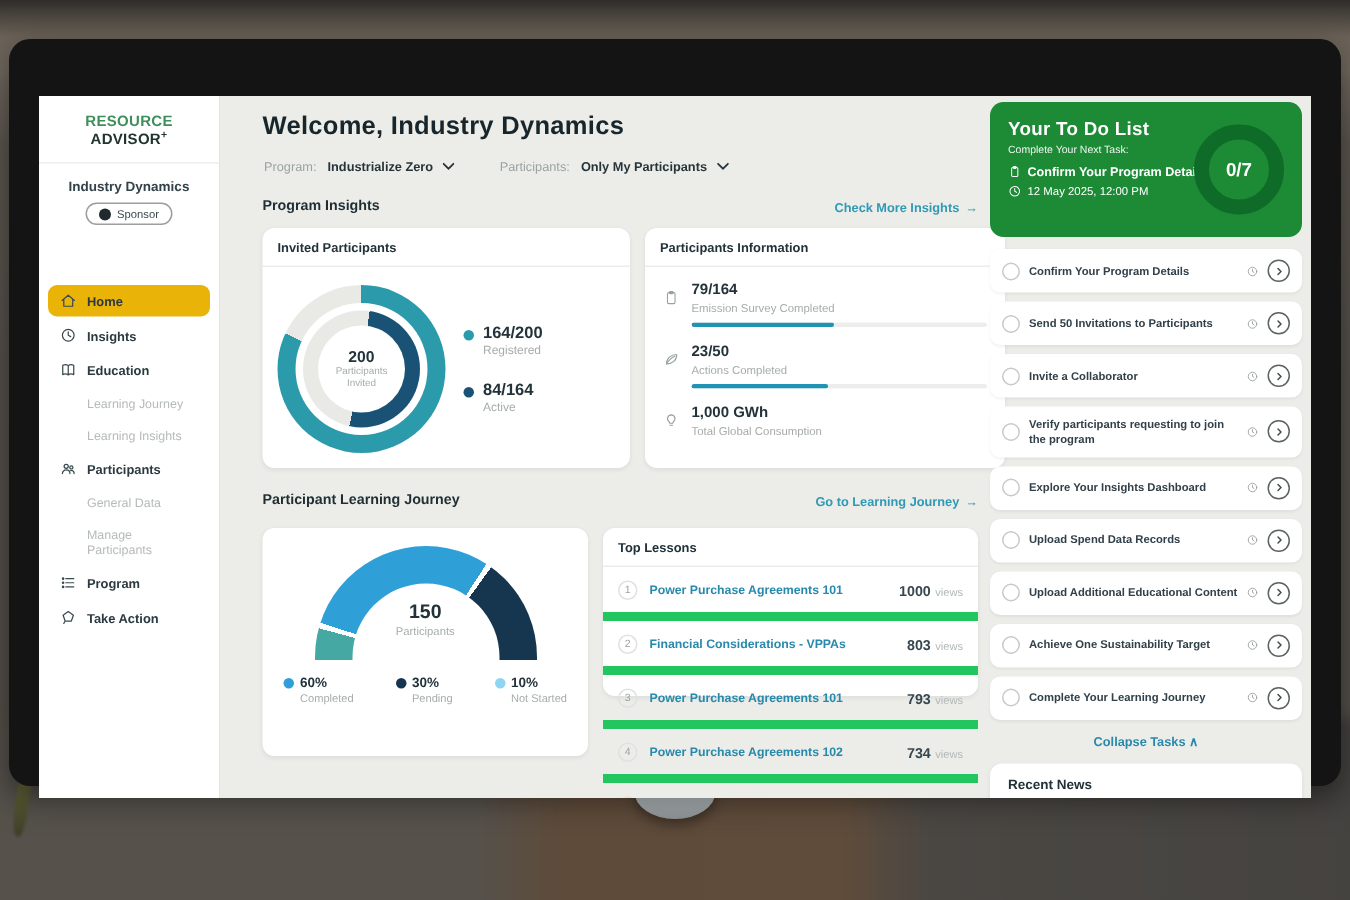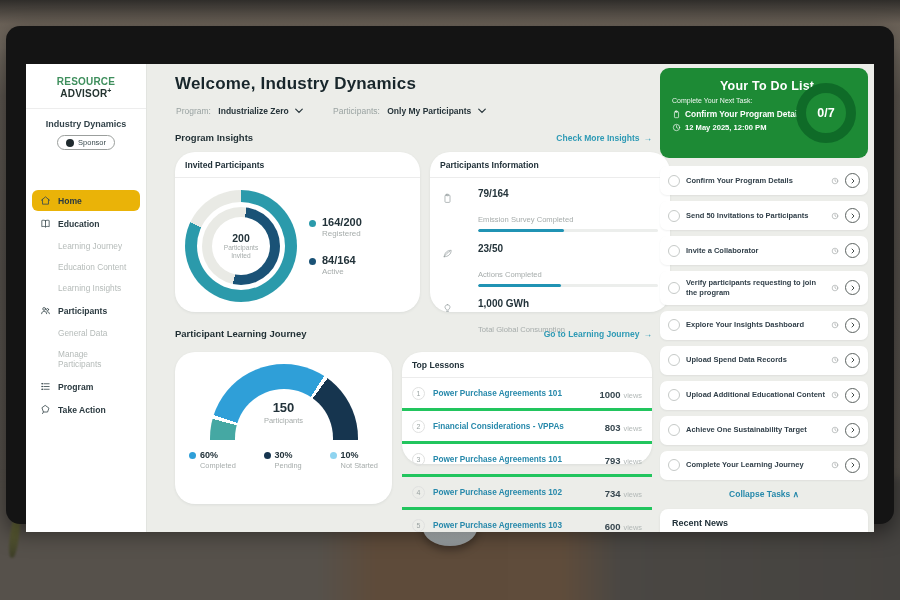--- a/index.html
+++ b/index.html
@@ -43,21 +43,21 @@
   .content { position:absolute; left:122px; top:0; width:512px; height:100%; }
   .welcome { position:absolute; left:27px; top:10px; font-size:17px; font-weight:800; color:#18262b; letter-spacing:.2px; }
   .filters { position:absolute; left:28px; top:42px; display:flex; gap:30px; align-items:center; font-size:8.5px; }
   .filters .lab { color:#9aa3a2; margin-right:5px; }
   .filters .val { font-weight:700; color:#26343a; }
   .chev { width:8px; height:6px; margin-left:4px; }
   .chev path { stroke:#26343a; stroke-width:1.6; fill:none; stroke-linecap:round; }
   .sec-row { position:absolute; left:27px; width:477px; display:flex; justify-content:space-between; align-items:center; }
   .sec-title { font-size:9.5px; font-weight:800; color:#1f2e33; }
   .sec-link { font-size:8.5px; font-weight:700; color:#2e9ab5; display:flex; align-items:center; gap:4px; cursor:pointer; }
-  .card { position:absolute; background:#fff; border-radius:20px; box-shadow:0 1px 3px rgba(40,50,50,.08); }
+  .card { position:absolute; background:#fff; border-radius:8px; box-shadow:0 1px 3px rgba(40,50,50,.08); }
   .card-title { padding:8px 10px 7px; font-size:8.6px; font-weight:800; color:#22323a; border-bottom:1px solid #ececec; }
 
   
   .inv-body { display:flex; align-items:center; padding:12px 10px; gap:12px; }
   .donut { position:relative; width:112px; height:112px; border-radius:50%; flex:none;
     background:conic-gradient(#2b9aab 0deg 295deg,#e9eae5 295deg 360deg); }
   .donut-white { position:absolute; inset:12px; border-radius:50%; background:#fff; }
   .donut-inner { position:absolute; inset:17px; border-radius:50%;
     background:conic-gradient(from 8deg,#1a5276 0deg 184deg,#e9eae5 184deg 352deg); }
   .donut-hole { position:absolute; inset:27px; border-radius:50%; background:#fff;
@@ -66,59 +66,59 @@
   .donut-lab { font-size:6.6px; color:#a6acab; line-height:1.25; }
   .legend-col { display:flex; flex-direction:column; gap:16px; }
   .leg-item { display:flex; align-items:flex-start; gap:6px; }
   .leg-dot { width:7px; height:7px; border-radius:50%; margin-top:4px; flex:none; }
   .leg-dot.teal { background:#2b9aab; } .leg-dot.navy { background:#1a5276; }
   .leg-val { font-size:11px; font-weight:800; color:#23333a; }
   .leg-lab { font-size:8px; color:#a6acab; margin-top:1px; }
 
   
   .info-body { padding:10px 12px; display:flex; flex-direction:column; gap:11px; }
-  .info-row { display:flex; gap:25px;justify-content:flex-end; }
+  .info-row { display:flex; gap:8px;justify-content:flex-end; }
   .info-row svg { width:11px; height:11px; stroke:#98a0a2; fill:none; stroke-width:1.6; stroke-linecap:round; stroke-linejoin:round; flex:none; margin-top:5px; }
   .info-main { flex:1; }
   .info-val { font-size:10px; font-weight:800; color:#23333a; }
-  .info-lab { font-size:7.6px; color:#a6acab; margin-top:16px; }
+  .info-lab { font-size:7.6px; color:#a6acab; margin-top:2px; }
   .pbar { margin-top:5px; height:3px; border-radius:2px; background:#eceeec; overflow:hidden; }
   .pfill { height:100%; border-radius:2px; background:#2093b4; }
 
   
   .gauge-body { display:flex; flex-direction:column; align-items:center; padding-top:12px; }
   .gauge { position:relative; width:148px; height:76px; overflow:hidden; }
   .gauge-ring { position:absolute; left:0; top:0; width:148px; height:148px; border-radius:50%;
     background:conic-gradient(from 268deg,#45a8a3 0deg 17deg,#fff 17deg 20deg,#2f9fd8 20deg 125deg,#fff 125deg 128deg,#16354f 128deg 184deg,#fff 184deg 360deg); }
   .gauge-hole { position:absolute; left:25px; top:25px; width:98px; height:98px; border-radius:50%; background:#fff; }
   .gauge-center { position:absolute; left:0; right:0; top:36px; text-align:center; }
   .gauge-val { font-size:13px; font-weight:800; color:#22323a; }
   .gauge-lab { font-size:7.5px; color:#a6acab; margin-top:1px; }
   .gauge-legend { width:100%; display:flex; justify-content:space-between; padding:0 14px; margin-top:10px; }
   .gl-item .row1 { display:flex; align-items:center; gap:4px; font-size:9px; font-weight:800; color:#22323a; }
   .gl-dot { width:7px; height:7px; border-radius:50%; }
   .gl-dot.blue { background:#2f9fd8; } .gl-dot.navy { background:#16354f; } .gl-dot.lblue { background:#8fd4f0; }
   .gl-lab { font-size:7.4px; color:#a6acab; margin-left:11px; margin-top:1px; }
 
   
-  .lesson-row { display:flex; align-items:center; gap:8px; padding:6px 10px; border-bottom:3px solid #22c55e; }
+  .lesson-row { display:flex; align-items:center; gap:8px; padding:6px 10px; border-bottom:6px solid #22c55e; }
   .lesson-row:last-child { border-bottom:none; }
   .rank { width:13px; height:13px; border:1px solid #e0e1e0; border-radius:50%; font-size:7px; color:#9aa3a2;
     display:flex; align-items:center; justify-content:center; flex:none; }
   .lesson-title { flex:1; font-size:8.2px; font-weight:700; color:#2789ab; cursor:pointer; }
   .views-val { font-size:9.5px; font-weight:800; color:#37474f; }
   .views-suf { font-size:7.4px; color:#b2b8b7; margin-left:3px; }
 
   
   .rightpanel { position:absolute; left:634px; top:4px; width:208px; }
   .todo-card { position:relative; background:#1d8a35; border-radius:9px; padding:11px 12px; height:90px; color:#fff; }
-  .todo-title { font-size:12.5px; font-weight:800; letter-spacing:.2px;margin-left:48px; }
+  .todo-title { font-size:12.5px; font-weight:800; letter-spacing:.2px; }
   .todo-sub { font-size:7px; margin-top:4px; opacity:.93; }
   .todo-line { display:flex; align-items:center; gap:4px; margin-top:5px; font-size:8.4px; font-weight:700; }
-  .todo-line.time { font-size:7.6px; font-weight:700; margin-top:4px; }
+  .todo-line.time { font-size:7.6px; font-weight:400; margin-top:4px; }
   .todo-line svg { width:9px; height:9px; stroke:#fff; fill:none; stroke-width:1.8; stroke-linecap:round; stroke-linejoin:round; flex:none; }
   .todo-ring { position:absolute; right:12px; top:15px; width:60px; height:60px; border-radius:50%;
     border:10px solid #0f6b28; display:flex; align-items:center; justify-content:center; }
   .todo-ring span { font-size:12.5px; font-weight:800; color:#fff; }
   .tasks { margin-top:8px; display:flex; flex-direction:column; gap:6px; }
   .task { background:#fff; border-radius:7px; padding:7px 8px; display:flex; align-items:center; gap:6px;
     box-shadow:0 1px 2px rgba(40,50,50,.07); }
   .task-check { width:12px; height:12px; border:1.3px solid #c6cac8; border-radius:50%; flex:none; cursor:pointer; }
   .task-label { flex:1; font-size:7.5px; font-weight:700; color:#32404a; line-height:1.3; }
   .task svg.clock { width:8px; height:8px; stroke:#9aa09f; fill:none; stroke-width:1.8; stroke-linecap:round; flex:none; }
@@ -154,29 +154,33 @@
     </div>
     <div class="nav">
       <div class="nav-item active">
         <svg viewBox="0 0 24 24">
               <path d="M3 11.5 L12 4 L21 11.5 M5.5 9.5 V20 H18.5 V9.5"></path>
             </svg>
         <span>Home</span>
       </div>
       <div class="nav-item">
         <svg viewBox="0 0 24 24">
+              <circle cx="12" cy="12" r="8.5"></circle>
+              <path d="M12 7 V12 L15.5 14"></path>
+            </svg>
+        <span>Insights</span>
+      </div>
+      <div class="nav-item">
+        <svg viewBox="0 0 24 24">
               <path d="M12 6 C10 4.5 6.5 4.5 4 5.5 V19 C6.5 18 10 18 12 19.5 C14 18 17.5 18 20 19 V5.5 C17.5 4.5 14 4.5 12 6 Z M12 6 V19.5"></path>
             </svg>
         <span>Education</span>
       </div>
       <div class="nav-sub">
         <span>Learning Journey</span>
-      </div>
-      <div class="nav-sub">
-        <span>Education Content</span>
       </div>
       <div class="nav-sub">
         <span>Learning Insights</span>
       </div>
       <div class="nav-item">
         <svg viewBox="0 0 24 24">
               <circle cx="9" cy="8.5" r="3"></circle>
               <circle cx="16.5" cy="10" r="2.3"></circle>
               <path d="M3.5 19 C3.5 15.8 6 13.8 9 13.8 C12 13.8 14.5 15.8 14.5 19 M15.5 14.5 C18.3 14.5 20.5 16.3 20.5 19"></path>
             </svg>

